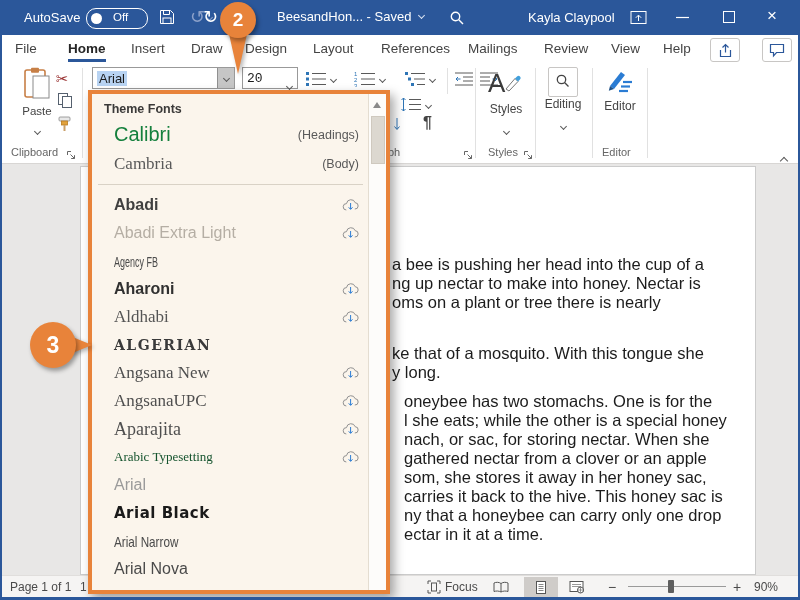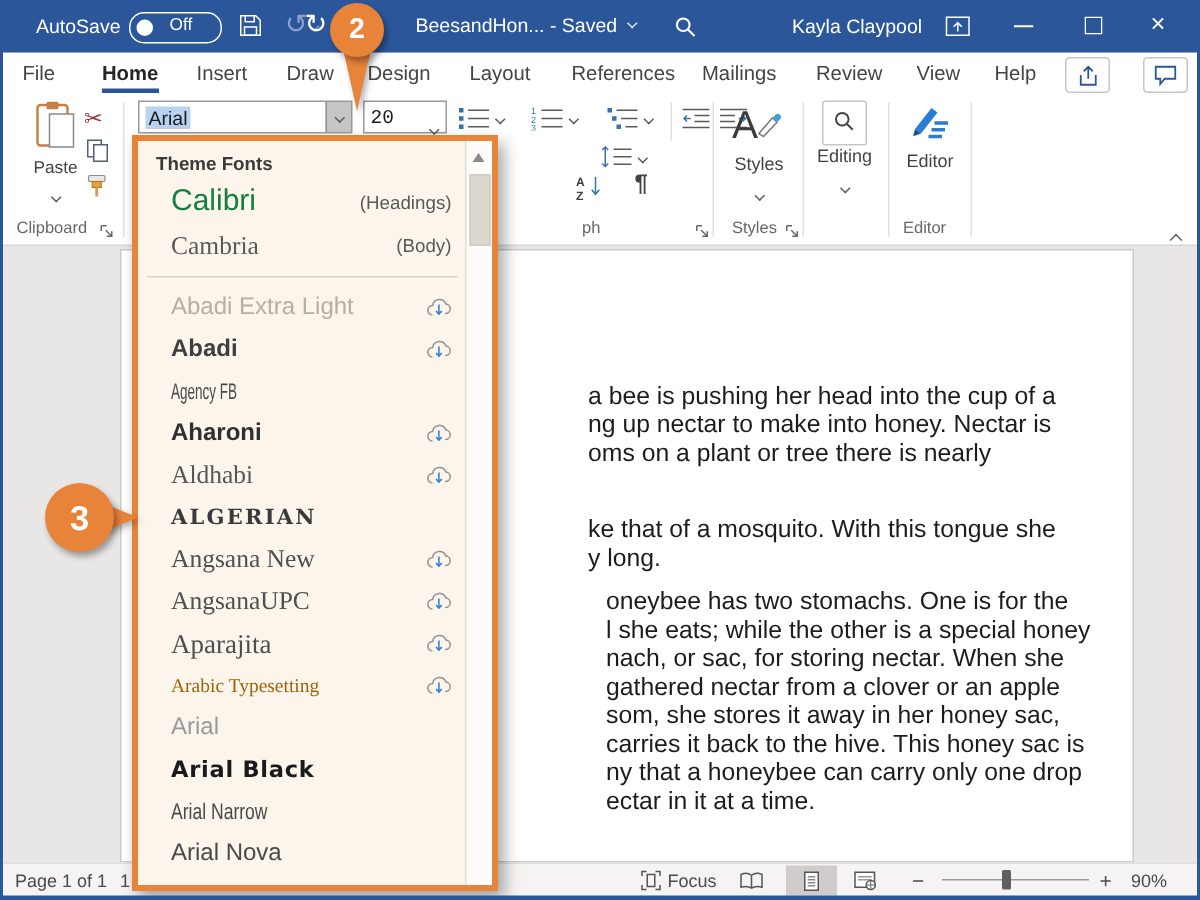--- a/index.html
+++ b/index.html
@@ -45,21 +45,21 @@
            font-family:"Liberation Sans",sans-serif;font-size:16.5px;line-height:19px;}
   .para{position:absolute;left:0;width:372px;white-space:nowrap;}
   
   .statusbar{position:absolute;left:2px;top:575px;width:796px;height:22px;background:#f5f4f3;border-top:1px solid #e0dedc;z-index:6;padding-left:16px;}
   .st{position:absolute;font-size:12px;color:#4a4a4a;white-space:nowrap;}
   .viewbtn{position:absolute;top:1px;width:30px;height:20px;display:flex;align-items:center;justify-content:center;}
   .viewbtn.sel{background:#cfccc9;}
   .ztrack{position:absolute;top:10px;width:98px;height:1px;background:#9a9a9a;}
   .zhandle{position:absolute;top:-6px;width:6px;height:13px;background:#5f5f5f;border-radius:1px;}
   
-  .fontmenu{position:absolute;left:88px;top:90px;width:244px;height:504px;box-sizing:border-box;
+  .fontmenu{position:absolute;left:88px;top:90px;width:302px;height:504px;box-sizing:border-box;
             border:4px solid #e8833a;background:#fbf5ec;z-index:20;box-shadow:4px 5px 10px rgba(0,0,0,.35);overflow:hidden;}
   .fm-inner{position:absolute;left:0;top:0;right:17px;bottom:0;padding-top:4px;}
   .fm-head{height:22px;line-height:22px;padding-left:12px;font-size:12.5px;font-weight:bold;color:#3b3a39;}
   .fm-row{position:relative;height:28px;display:flex;align-items:center;padding:0 10px 0 22px;}
   .fm-row.theme{height:29px;}
   .fm-tag{margin-left:auto;font-size:12.5px;color:#595959;}
   .fm-cloud{margin-left:auto;}
   .fm-div{height:1px;background:#d9d2c6;margin:6px 6px;}
   .fm-scroll{position:absolute;right:0;top:0;width:17px;bottom:0;background:#fdfcfa;border-left:1px solid #e4ddd1;}
   .fm-up{position:absolute;left:4px;top:8px;width:0;height:0;border-left:4.5px solid transparent;border-right:4.5px solid transparent;border-bottom:6px solid #8a8a8a;}
@@ -69,21 +69,21 @@
   .fn-calibri{font-size:20px;color:#15803d;}
   .fn-cambria{font-family:"Liberation Serif",serif;font-size:17px;color:#595959;}
   .fn-abadi{font-weight:600;font-size:16px;color:#3f3f3f;}
   .fn-abadixl{font-size:16px;color:#b5aea4;}
   .fn-agency{display:inline-block;transform:scaleX(.6);transform-origin:left center;font-size:15px;color:#4a4a4a;}
   .fn-aharoni{font-weight:800;font-size:16px;color:#303030;}
   .fn-aldhabi{font-family:"Liberation Serif",serif;font-size:17px;color:#555;}
   .fn-algerian{font-family:"DejaVu Serif",serif;font-weight:bold;font-size:14px;letter-spacing:1.5px;color:#3a3a3a;}
   .fn-angsana{font-family:"Liberation Serif",serif;font-size:17px;color:#4f4f4f;}
   .fn-aparajita{font-family:"Liberation Serif",serif;font-size:18px;color:#4f4f4f;}
-  .fn-arabic{font-family:"Liberation Serif",serif;font-size:13px;color:#a16207;}
+  .fn-arabic{font-family:"Liberation Serif",serif;font-size:13px;color:#14532d;}
   .fn-arial{font-size:16px;color:#9a9a9a;}
   .fn-arialblack{font-family:"DejaVu Sans",sans-serif;font-weight:900;font-size:15px;letter-spacing:.5px;color:#1a1a1a;}
   .fn-arialnarrow{display:inline-block;transform:scaleX(.78);transform-origin:left center;font-size:15px;color:#4a4a4a;}
   .fn-arialnova{font-size:16px;color:#4a4a4a;}
   
   .callout{position:absolute;background:#e8833a;border-radius:50%;color:#fff;font-weight:bold;z-index:40;
            display:flex;align-items:center;justify-content:center;filter:drop-shadow(2px 3px 2px rgba(0,0,0,.35));}
   .c2{left:220px;top:2px;width:36px;height:36px;font-size:19px;}
   .c2tail{position:absolute;left:229px;top:34px;width:0;height:0;z-index:39;
           border-left:9px solid transparent;border-right:9px solid transparent;border-top:40px solid #e8833a;
@@ -461,31 +461,31 @@
         <span class="fn fn-calibri">Calibri</span>
         <span class="fm-tag">(Headings)</span>
       </div>
       <div class="fm-row theme">
         <span class="fn fn-cambria">Cambria</span>
         <span class="fm-tag">(Body)</span>
       </div>
       <div class="fm-div"></div>
 
       <div class="fm-row">
+        <span class="fn fn-abadi">Abadi</span>
+        <svg class="fm-cloud" width="17" height="14" viewBox="0 0 17 14">
+            <path d="M4.3 12 a3.2 3.2 0 0 1 .2-6.4 a4.5 4.5 0 0 1 8.7-.9 a3.1 3.1 0 0 1 -.4 6.3" fill="none" stroke="#919191"></path>
+            <g stroke="#2b7cd3" fill="none">
+              <path d="M8.6 5 V11"></path>
+              <path d="M6.7 9.3 L8.6 11.4 L10.5 9.3"></path>
+            </g>
+          </svg>
+      </div>
+      <div class="fm-row">
         <span class="fn fn-abadixl">Abadi Extra Light</span>
-        <svg class="fm-cloud" width="17" height="14" viewBox="0 0 17 14">
-            <path d="M4.3 12 a3.2 3.2 0 0 1 .2-6.4 a4.5 4.5 0 0 1 8.7-.9 a3.1 3.1 0 0 1 -.4 6.3" fill="none" stroke="#919191"></path>
-            <g stroke="#2b7cd3" fill="none">
-              <path d="M8.6 5 V11"></path>
-              <path d="M6.7 9.3 L8.6 11.4 L10.5 9.3"></path>
-            </g>
-          </svg>
-      </div>
-      <div class="fm-row">
-        <span class="fn fn-abadi">Abadi</span>
         <svg class="fm-cloud" width="17" height="14" viewBox="0 0 17 14">
             <path d="M4.3 12 a3.2 3.2 0 0 1 .2-6.4 a4.5 4.5 0 0 1 8.7-.9 a3.1 3.1 0 0 1 -.4 6.3" fill="none" stroke="#919191"></path>
             <g stroke="#2b7cd3" fill="none">
               <path d="M8.6 5 V11"></path>
               <path d="M6.7 9.3 L8.6 11.4 L10.5 9.3"></path>
             </g>
           </svg>
       </div>
       <div class="fm-row">
         <span class="fn fn-agency">Agency FB</span>

